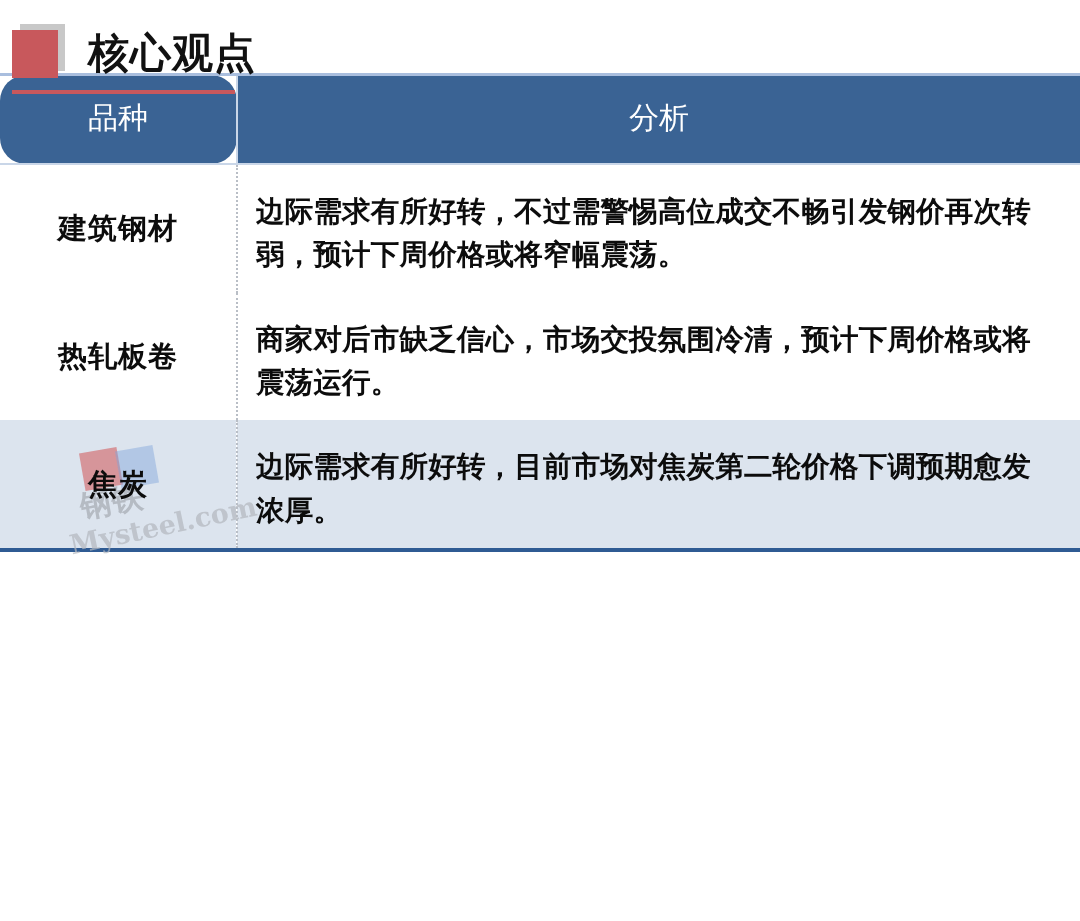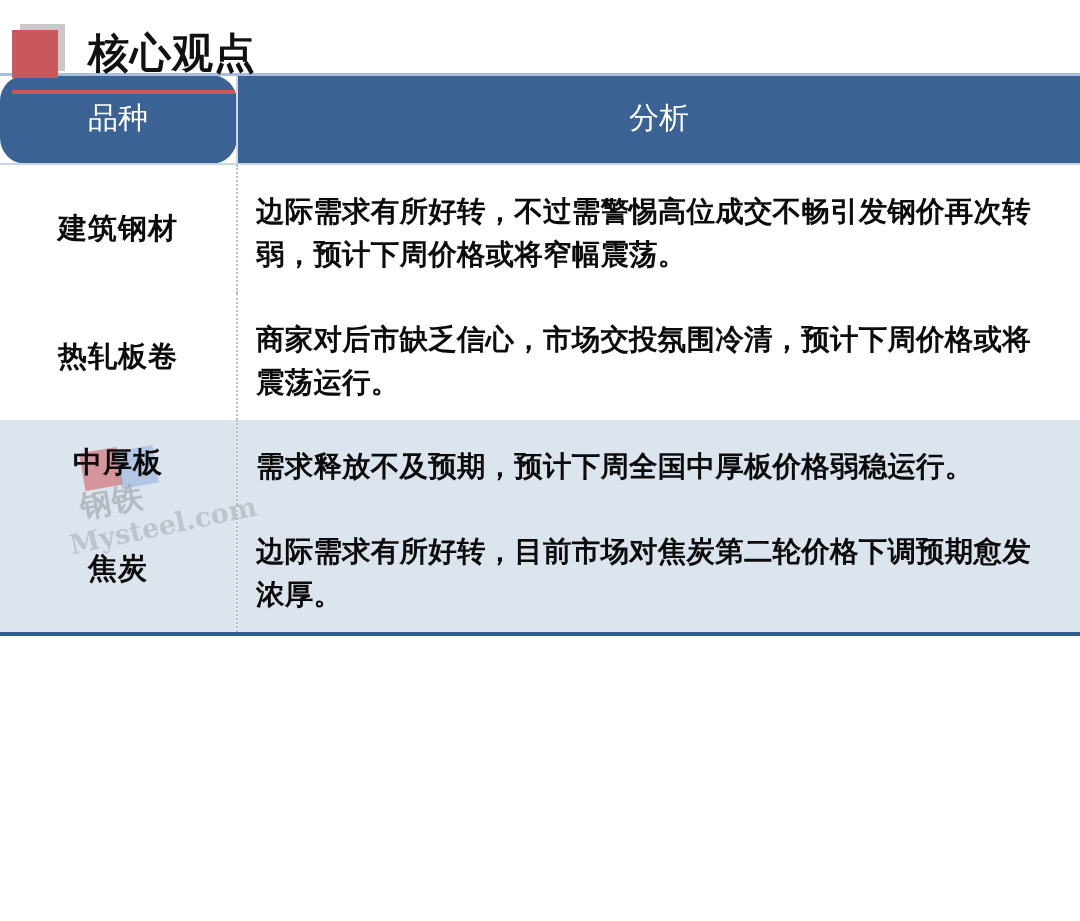--- a/index.html
+++ b/index.html
@@ -226,28 +226,20 @@
       </td>
     </tr>
     <tr class="odd">
       <td class="variety">
         <div class="vlabel">热轧板卷</div>
       </td>
       <td class="analysis">
         <div class="atext">商家对后市缺乏信心，市场交投氛围冷清，预计下周价格或将震荡运行。</div>
       </td>
     </tr>
-    <tr class="even">
-      <td class="variety">
-        <div class="vlabel">中厚板</div>
-      </td>
-      <td class="analysis">
-        <div class="atext">需求释放不及预期，预计下周全国中厚板价格弱稳运行。</div>
-      </td>
-    </tr>
     <tr class="even last">
       <td class="variety">
         <div class="vlabel">焦炭</div>
       </td>
       <td class="analysis">
         <div class="atext">边际需求有所好转，目前市场对焦炭第二轮价格下调预期愈发浓厚。</div>
       </td>
     </tr>
   </tbody>
 </table>

